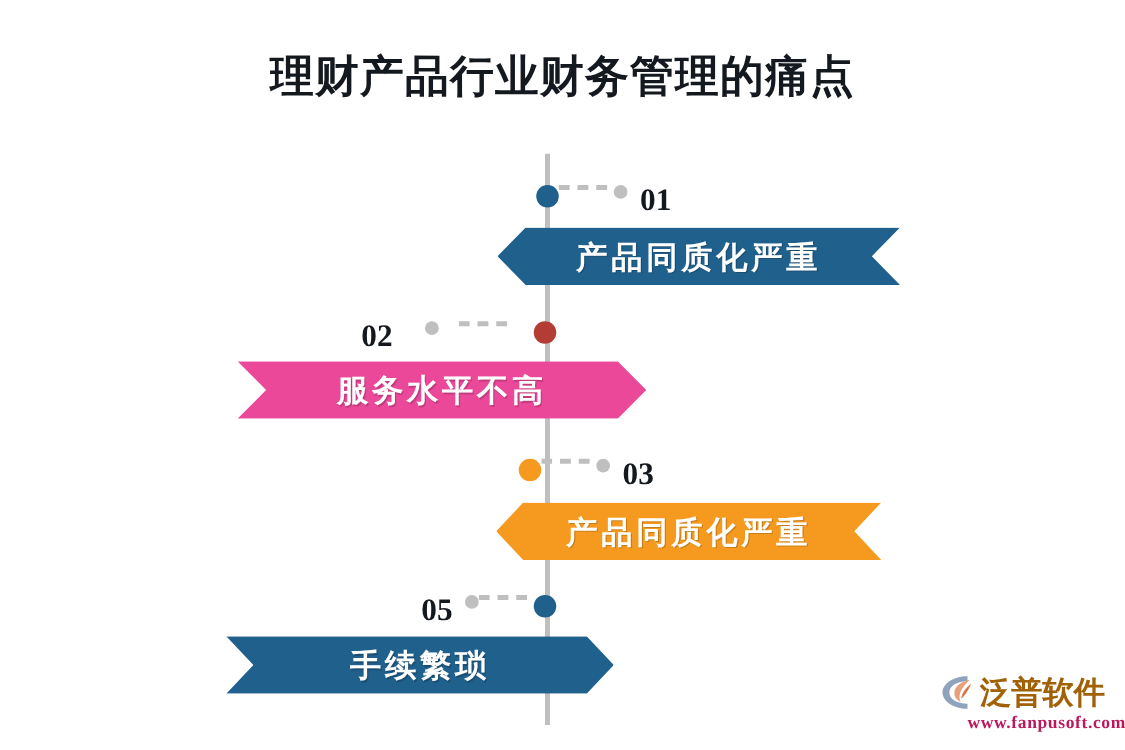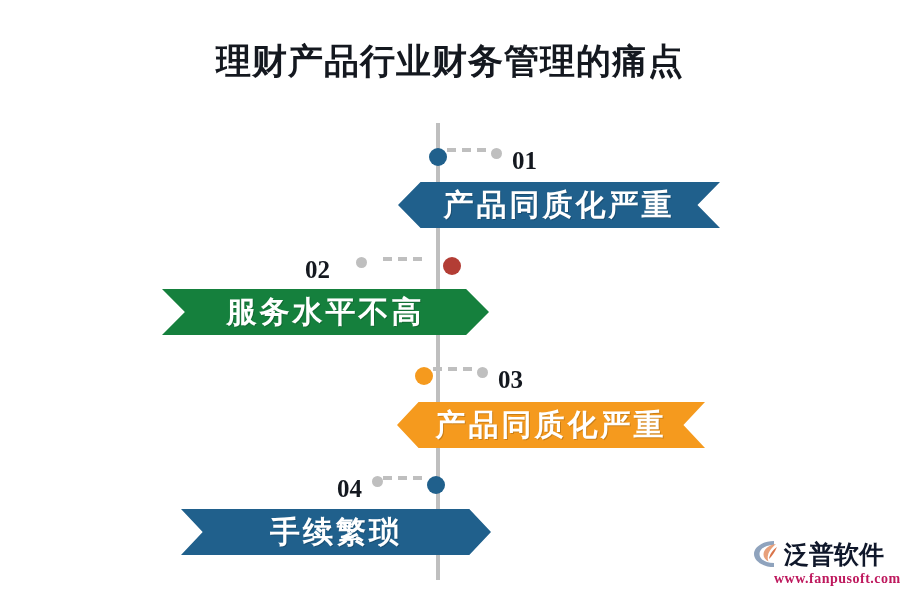--- a/index.html
+++ b/index.html
@@ -103,21 +103,21 @@
       93% 50%, 100% 100%, 7% 100%);
   }
   
   .ribbon.point-right {
     clip-path: polygon(
       0% 0%, 93% 0%, 100% 50%, 93% 100%,
       0% 100%, 7% 50%);
   }
   .ribbon-label {
     font-family: "Liberation Serif", "DejaVu Serif", serif;
-    font-size: 30px;
+    font-size: 25px;
     font-weight: bold;
     color: #ffffff;
     letter-spacing: 3px;
     white-space: nowrap;
     text-shadow: 1px 1px 0 rgba(0,0,0,0.18);
   }
 
   
   .logo {
     position: absolute;
@@ -133,21 +133,21 @@
   }
   .logo-mark {
     width: 30px;
     height: 30px;
     flex: 0 0 auto;
   }
   .logo-name {
     font-family: "Liberation Serif", "DejaVu Serif", serif;
     font-size: 25px;
     font-weight: bold;
-    color: #0f172a;
+    color: #a16207;
     letter-spacing: 0px;
     margin-left: 2px;
     line-height: 1;
     white-space: nowrap;
   }
   .logo-url {
     font-family: "Liberation Serif", "DejaVu Serif", serif;
     font-size: 14px;
     font-weight: bold;
     color: #be185d;
@@ -170,47 +170,47 @@
     <div class="node-dot" style="background:#20608C; margin-left:-7px;"></div>
     <div class="dash-line"></div>
     <div class="tip-dot"></div>
     <div class="step-number">01</div>
   </div>
 
   <div class="ribbon point-left" style="left:398px; top:182px; width:322px; background:#20608C;">
     <span class="ribbon-label">产品同质化严重</span>
   </div>
 
-  <div class="connector to-left" style="left:274px; top:257px; width:180px; justify-content:flex-start;gap:16px;">
+  <div class="connector to-left" style="left:258px; top:257px; width:180px; justify-content:flex-start;gap:16px;">
     <div class="node-dot" style="background:#B33D35; margin-right:-7px;"></div>
     <div class="dash-line"></div>
     <div class="tip-dot"></div>
     <div class="step-number">02</div>
   </div>
 
-  <div class="ribbon point-right" style="left:162px; top:289px; width:327px; background:#15803d;">
+  <div class="ribbon point-right" style="left:190px; top:289px; width:327px; background:#ec4899;">
     <span class="ribbon-label">服务水平不高</span>
   </div>
 
   <div class="connector to-right" style="left:422px; top:367px;">
     <div class="node-dot" style="background:#F59A1E; margin-left:-7px;"></div>
     <div class="dash-line"></div>
     <div class="tip-dot"></div>
     <div class="step-number">03</div>
   </div>
 
   <div class="ribbon point-left" style="left:397px; top:402px; width:308px; background:#F59A1E;">
     <span class="ribbon-label">产品同质化严重</span>
   </div>
 
   <div class="connector to-left" style="left:258px; top:476px; width:180px; justify-content:flex-start;">
     <div class="node-dot" style="background:#20608C; margin-right:-7px;"></div>
     <div class="dash-line"></div>
     <div class="tip-dot"></div>
-    <div class="step-number">04</div>
+    <div class="step-number">05</div>
   </div>
 
   <div class="ribbon point-right" style="left:181px; top:509px; width:310px; background:#20608C;">
     <span class="ribbon-label">手续繁琐</span>
   </div>
 
   <div class="logo">
     <div class="logo-row">
       <svg class="logo-mark" viewBox="0 0 30 30">
         <path d="M22 2 C10 2 2 8.5 2 15 C2 21.5 10 28 22 28 L22 24 C13 24 7.5 20 7.5 15 C7.5 10 13 6 22 6 Z" fill="#8fa3bd"></path>

